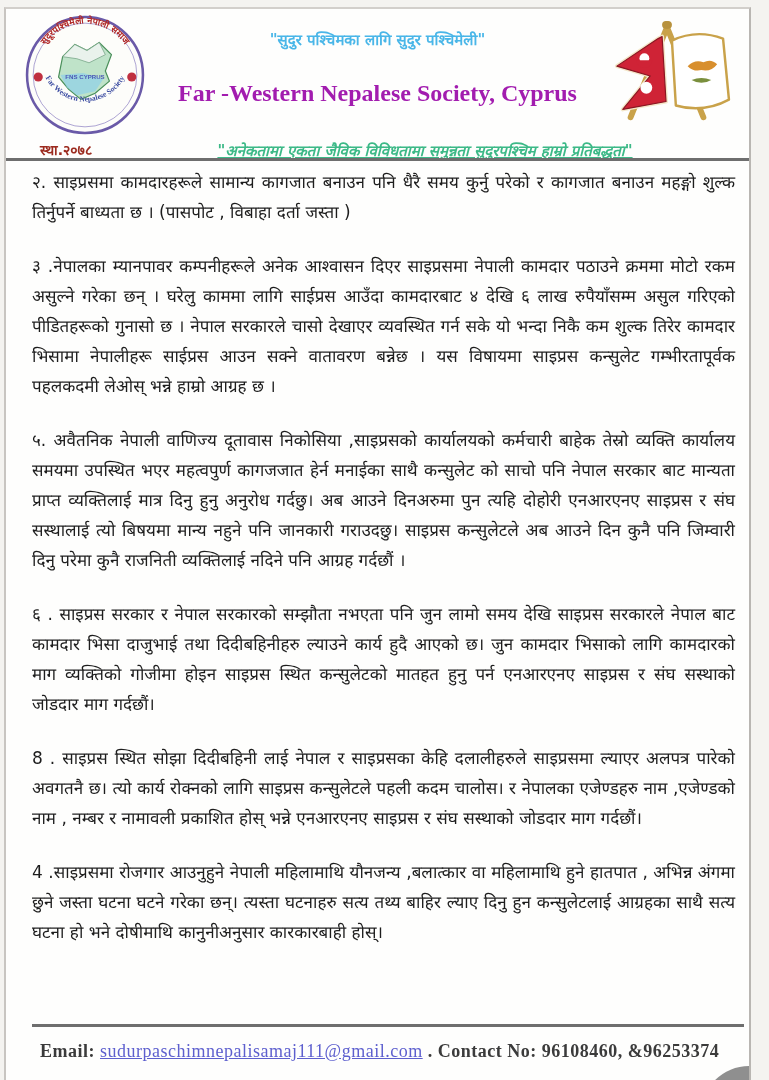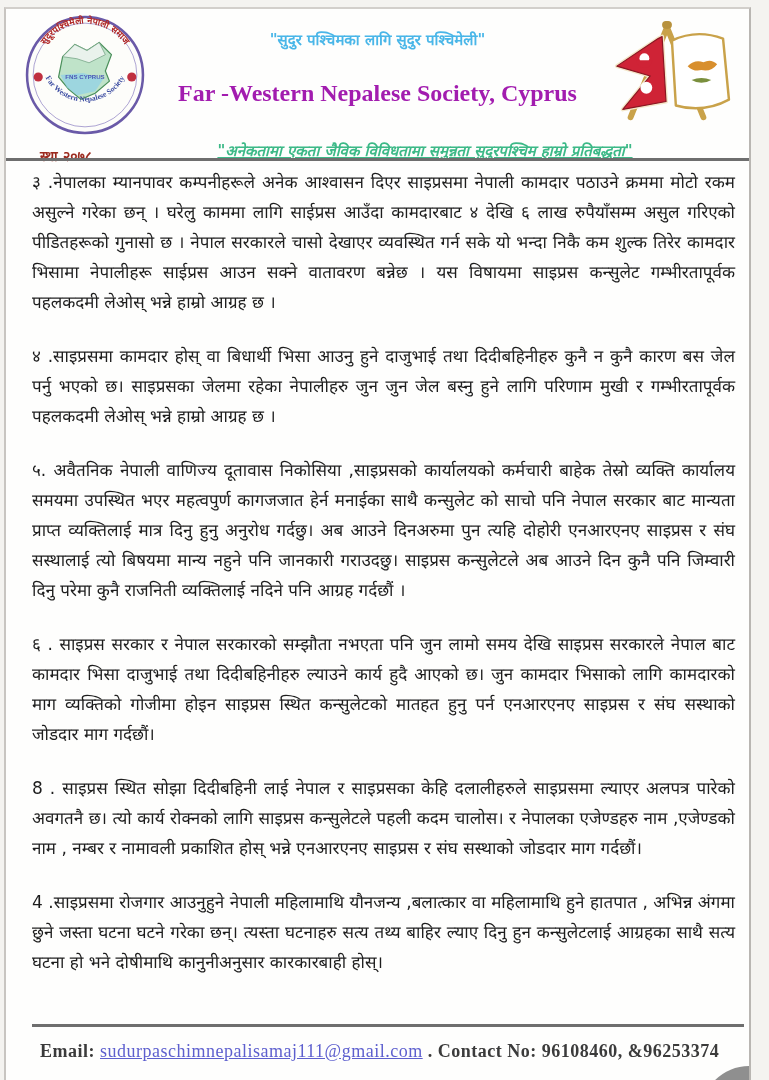--- a/index.html
+++ b/index.html
@@ -39,21 +39,21 @@
   }
   .title-en {
     color: #a21caf; font-size: 24px; font-weight: bold;
     font-family: "Liberation Serif", serif;
     margin-top: 31px;
   }
   .estd-row {
     position: absolute; left: 0; right: 0; top: 131px; height: 20px;
   }
   .estd {
-    position: absolute; left: 34px; top: 6px;
+    position: absolute; left: 34px; top: 0;
     color: #9c2b1f; font-size: 14px; font-weight: bold; text-align: center;
   }
   .tagline {
     position: absolute; left: 115px; right: 20px; top: 0;
     text-align: center;
     color: #3cb987; font-size: 15px; font-weight: bold; font-style: italic;
     text-decoration: underline;
     white-space: nowrap;
   }
   .head-rule {
@@ -157,22 +157,22 @@
 
     <div class="estd-row">
       <span class="estd">स्था.२०७८</span>
       <span class="tagline">"अनेकतामा एकता  जैविक विविधतामा समुन्नता  सुदुरपश्चिम हाम्रो प्रतिबद्धता"</span>
     </div>
 
     <div class="head-rule"></div>
   </div>
 
   <div class="doc-body">
+    <p>२. साइप्रसमा कामदारहरूले सामान्य कागजात बनाउन पनि धैरै समय कुर्नु परेको र कागजात बनाउन महङ्गो शुल्क  तिर्नुपर्ने बाध्यता छ । (पासपोट , विबाहा दर्ता जस्ता )</p>
     <p>३ .नेपालका म्यानपावर कम्पनीहरूले अनेक आश्वासन दिएर साइप्रसमा  नेपाली कामदार पठाउने क्रममा मोटो रकम असुल्ने गरेका छन् ।  घरेलु काममा लागि साईप्रस आउँदा कामदारबाट ४ देखि ६  लाख रुपैयाँसम्म असुल गरिएको पीडितहरूको गुनासो छ । नेपाल सरकारले चासो देखाएर व्यवस्थित गर्न सके यो भन्दा निकै कम शुल्क तिरेर कामदार भिसामा नेपालीहरू साईप्रस आउन सक्ने वातावरण बन्नेछ । यस विषायमा साइप्रस कन्सुलेट  गम्भीरतापूर्वक पहलकदमी लेओस् भन्ने हाम्रो आग्रह छ ।</p>
-    <p>४ .साइप्रसमा कामदार होस् वा बिधार्थी भिसा आउनु हुने दाजुभाई तथा दिदीबहिनीहरु कुनै न कुनै कारण बस जेल पर्नु भएको छ।  साइप्रसका जेलमा रहेका नेपालीहरु जुन जुन जेल बस्नु हुने लागि परिणाम मुखी र गम्भीरतापूर्वक पहलकदमी लेओस् भन्ने हाम्रो आग्रह छ ।</p>
     <p>५. अवैतनिक नेपाली वाणिज्य दूतावास निकोसिया ,साइप्रसको कार्यालयको कर्मचारी बाहेक तेस्रो व्यक्ति कार्यालय समयमा उपस्थित भएर महत्वपुर्ण कागजजात हेर्न मनाईका साथै कन्सुलेट को साचो पनि नेपाल सरकार बाट मान्यता प्राप्त व्यक्तिलाई मात्र दिनु हुनु अनुरोध गर्दछु।  अब आउने दिनअरुमा पुन त्यहि दोहोरी एनआरएनए साइप्रस र संघ सस्थालाई त्यो बिषयमा मान्य नहुने पनि जानकारी गराउदछु। साइप्रस कन्सुलेटले अब आउने दिन कुनै पनि जिम्वारी दिनु परेमा कुनै राजनिती व्यक्तिलाई नदिने पनि आग्रह गर्दछौं ।</p>
     <p>६ . साइप्रस सरकार र नेपाल सरकारको सम्झौता नभएता पनि जुन लामो समय देखि साइप्रस सरकारले नेपाल बाट कामदार भिसा दाजुभाई तथा दिदीबहिनीहरु ल्याउने कार्य हुदै आएको छ।  जुन कामदार भिसाको लागि कामदारको माग व्यक्तिको गोजीमा होइन साइप्रस स्थित कन्सुलेटको मातहत हुनु पर्न एनआरएनए साइप्रस र संघ सस्थाको जोडदार माग गर्दछौं।</p>
     <p>8 . साइप्रस स्थित सोझा दिदीबहिनी लाई नेपाल र साइप्रसका केहि दलालीहरुले साइप्रसमा ल्याएर अलपत्र पारेको अवगतनै छ। त्यो कार्य रोक्नको लागि साइप्रस कन्सुलेटले पहली कदम चालोस। र  नेपालका एजेण्डहरु नाम ,एजेण्डको नाम , नम्बर र  नामावली प्रकाशित होस् भन्ने एनआरएनए साइप्रस र संघ सस्थाको जोडदार माग गर्दछौं।</p>
     <p>4 .साइप्रसमा रोजगार आउनुहुने नेपाली महिलामाथि यौनजन्य ,बलात्कार वा महिलामाथि हुने हातपात , अभिन्न अंगमा छुने जस्ता घटना घटने गरेका छन्। त्यस्ता घटनाहरु सत्य तथ्य बाहिर ल्याए दिनु हुन कन्सुलेटलाई आग्रहका साथै सत्य घटना हो भने दोषीमाथि  कानुनीअनुसार कारकारबाही होस्।</p>
   </div>
 
   <div class="foot-rule"></div>
   <div class="footer">
     <span>Email:</span>
     <a href="#" class="email-link">sudurpaschimnepalisamaj111@gmail.com</a><span> . </span><span>Contact No: 96108460, &amp;96253374</span>

